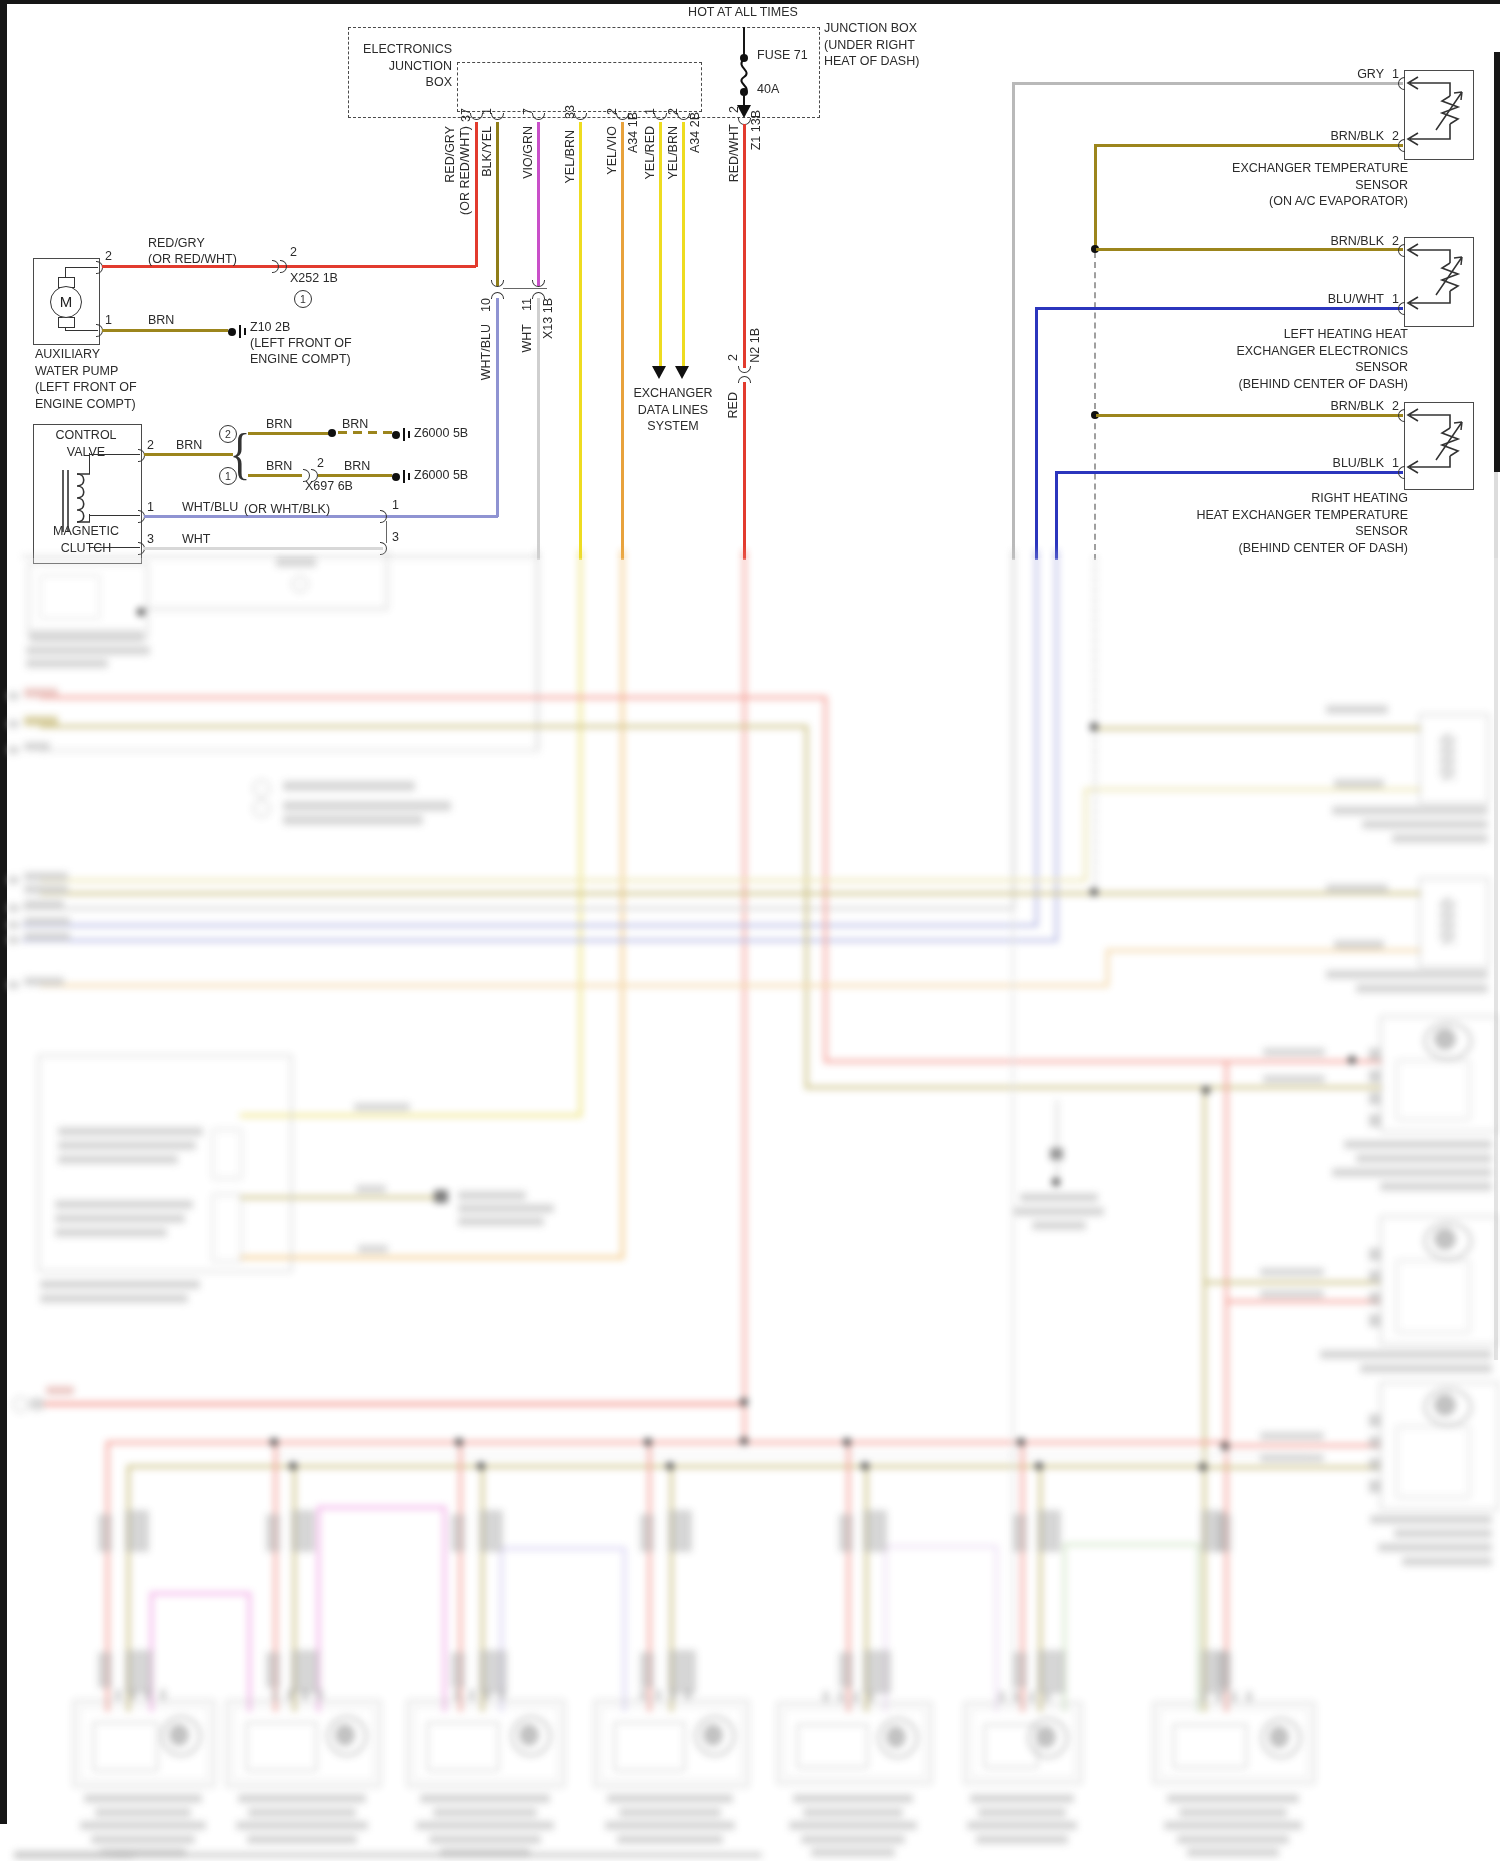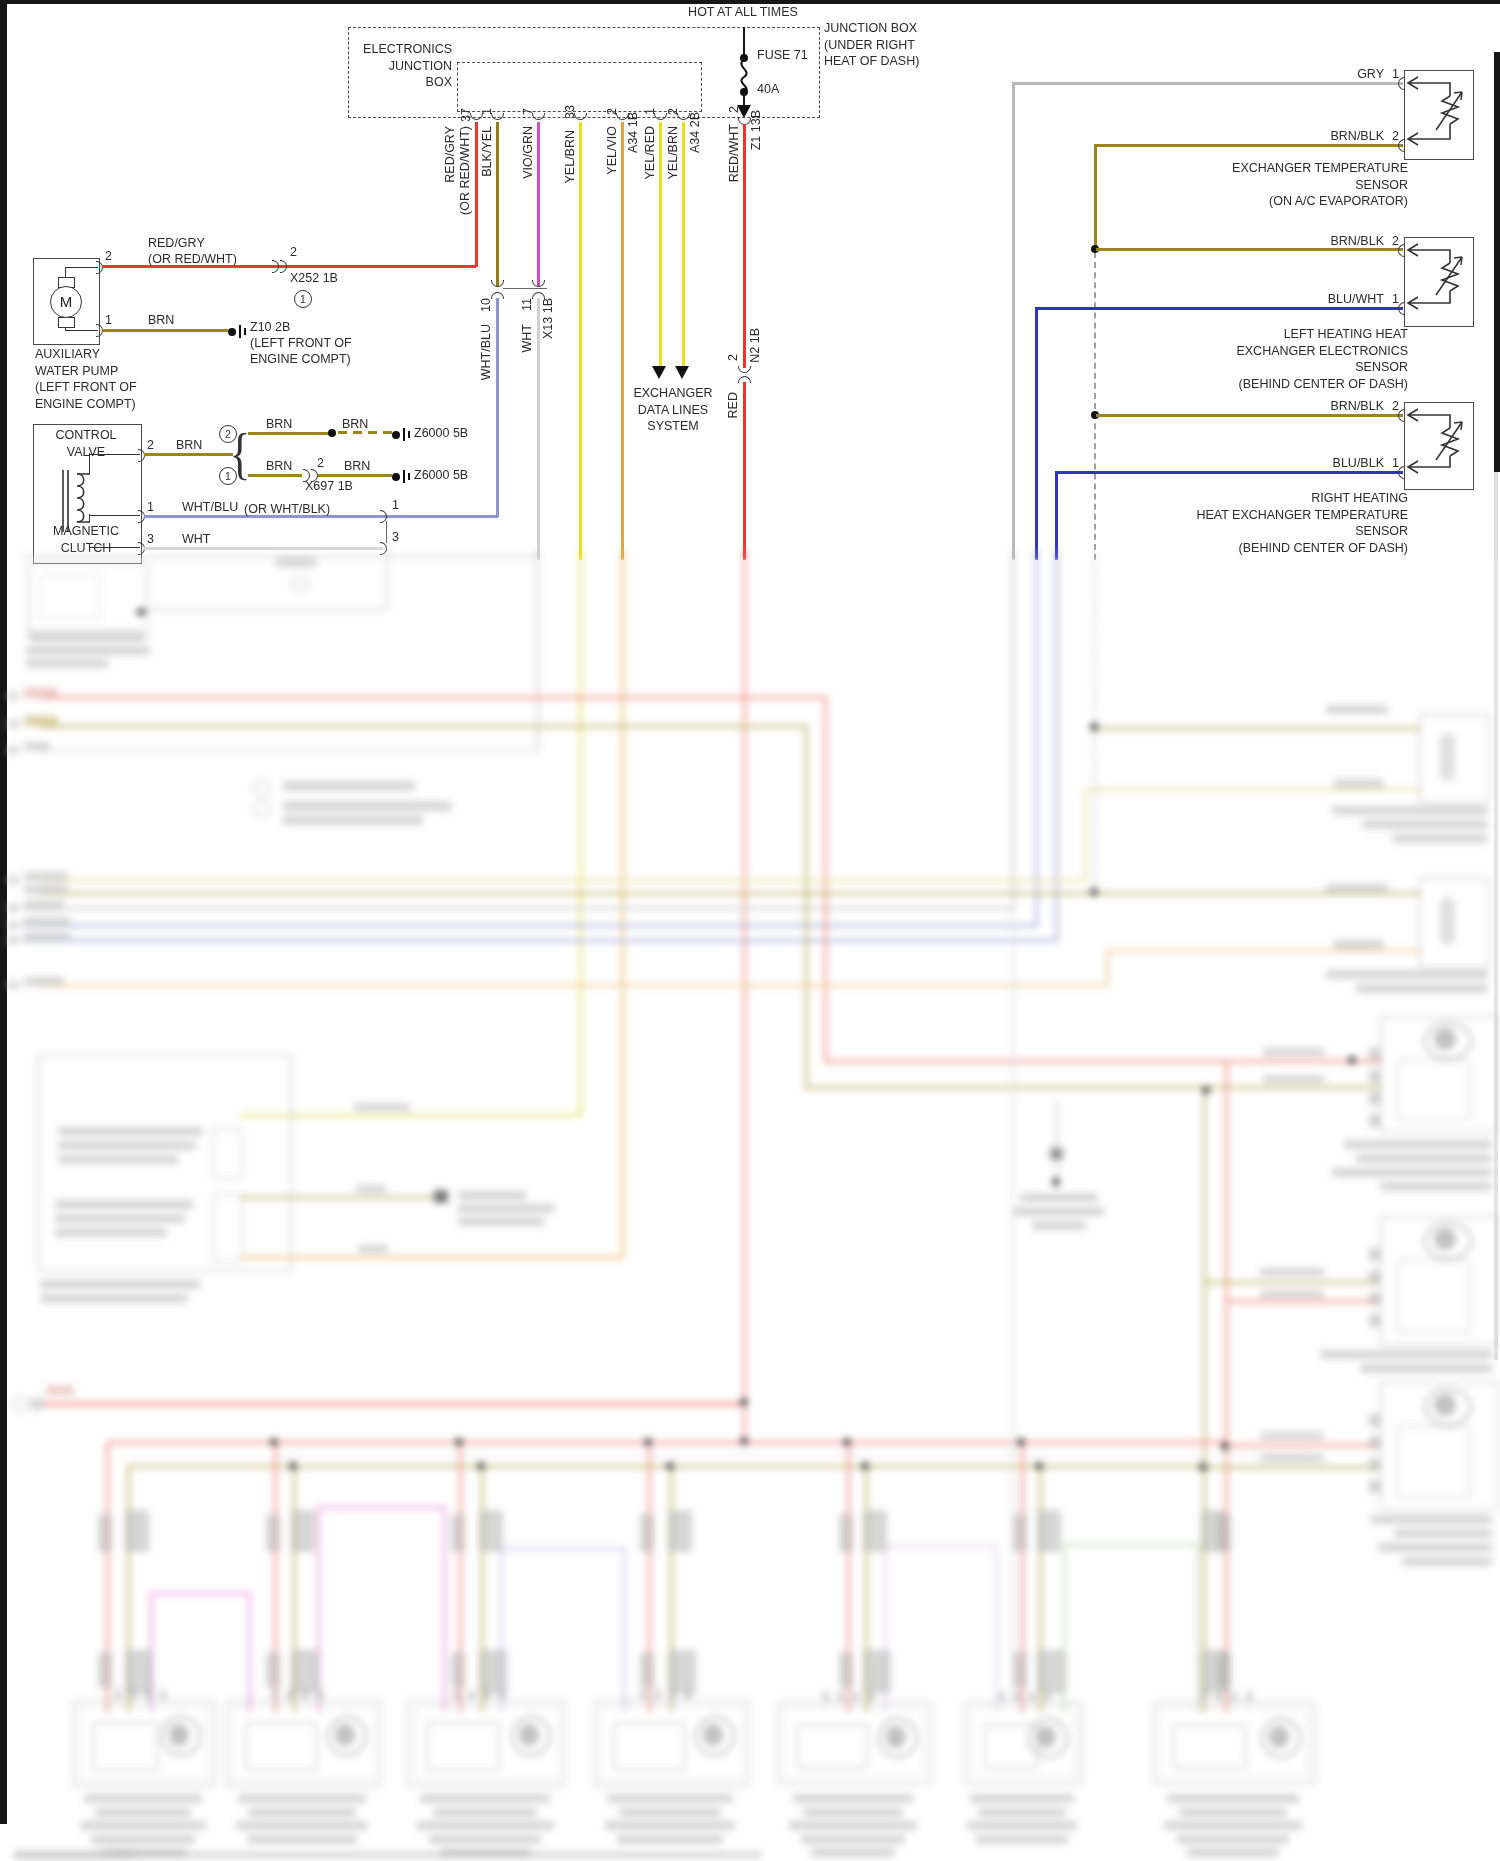--- a/index.html
+++ b/index.html
@@ -221,21 +221,21 @@
   <i class="arcR" style="left:303px;top:469px"></i>
   <i class="arcR" style="left:311px;top:469px"></i>
   <i class="wh" style="left:318px;top:474px;width:74px;background:var(--brn)"></i>
   <div class="gnd" style="left:392px;top:470px">
       <b></b>
       <u></u>
       <s></s>
     </div>
   <div class="t" style="left:266px;top:459px">BRN</div>
   <div class="t" style="left:317px;top:456px">2</div>
-  <div class="t" style="left:305px;top:479px">X697 1B</div>
+  <div class="t" style="left:305px;top:479px">X697 6B</div>
   <div class="t" style="left:344px;top:459px">BRN</div>
   <div class="t" style="left:414px;top:468px">Z6000 5B</div>
 
   <i class="wh" style="left:144px;top:515px;width:354px;background:var(--sla)"></i>
   <div class="t" style="left:147px;top:500px">1</div>
   <div class="t" style="left:182px;top:500px">WHT/BLU</div>
   <div class="t" style="left:244px;top:502px">(OR WHT/BLK)</div>
   <i class="arcR" style="left:380px;top:510px"></i>
   <div class="t" style="left:392px;top:498px">1</div>
   <i style="left:386px;top:521px;width:1.3px;height:22px;background:#666"></i>

